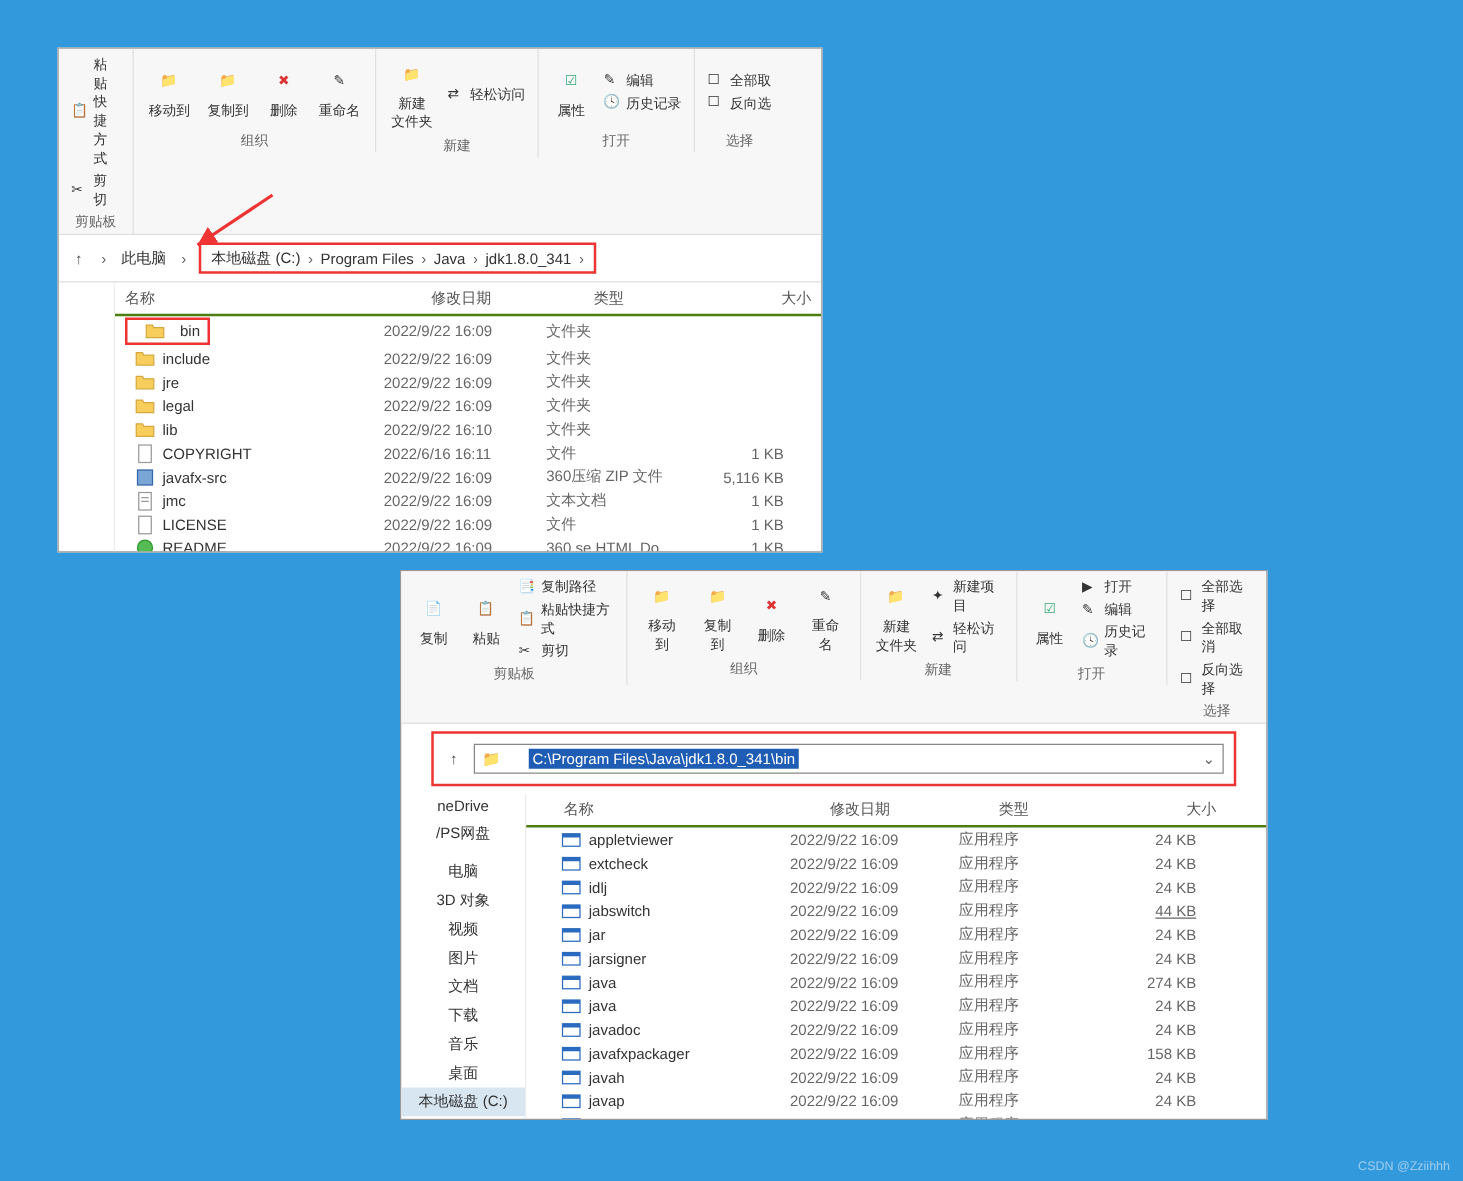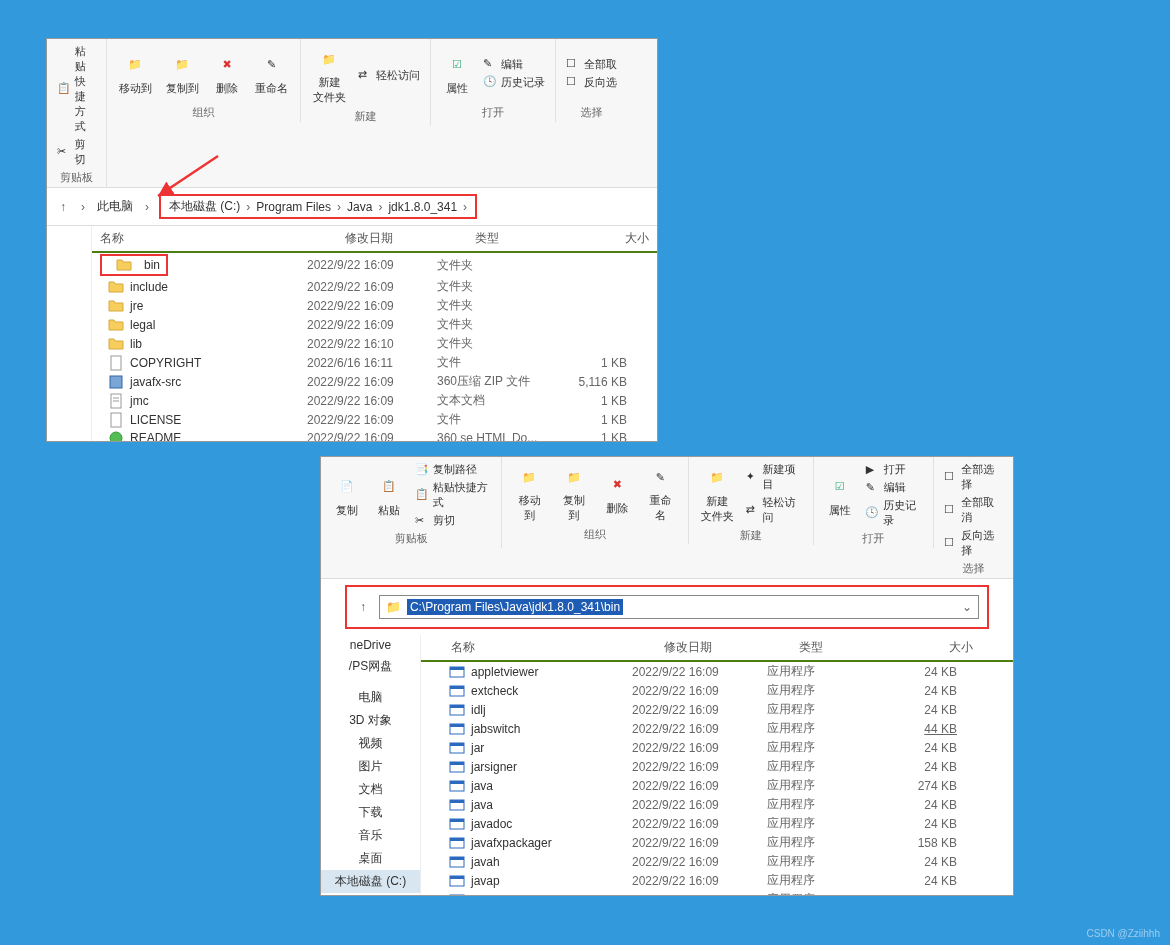--- a/index.html
+++ b/index.html
@@ -32,21 +32,21 @@
 .file-row .fname { width: 215px; }
 .file-row .fdate { width: 130px; color: #666; }
 .file-row .ftype { width: 120px; color: #666; }
 .file-row .fsize { width: 70px; text-align: right; color: #666; }
 .folder-ico { fill: #f7ce5b; stroke: #d6a93e; }
 .file-ico { fill: #fff; stroke: #999; }
 
 
 .w2 .addrwrap { display: flex; align-items: center; padding: 8px; gap: 8px; }
 .w2 .addrfield { flex: 1; border: 1px solid #888; padding: 3px 6px; display: flex; align-items: center; gap: 6px; background: #fff; }
-.w2 .addrfield.highlight .pathtext { background: #1f5db4; color: #fff; padding: 1px 3px; }
+.w2 .addrfield.highlight .pathtext { background: #1f5db4; color: #fff; padding: 1px 3px; margin-left: 16px; }
 .w2 .chev { margin-left: auto; color: #666; cursor: pointer; }
 .w2-body { display: flex; }
 .w2-nav { width: 100px; border-right: 1px solid #eee; font-size: 12px; }
 .w2-nav-item { padding: 3px 6px; cursor: pointer; display: flex; align-items: center; gap: 6px; justify-content: center; }
 .w2-nav-item.sel { background: #d8e6f2; }
 .w2-main { flex: 1; }
 .w2 .col-name { width: 235px; padding-left: 30px; }
 .w2 .col-date { width: 135px; }
 .w2 .col-type { width: 110px; }
 .w2 .col-size { width: 80px; }

